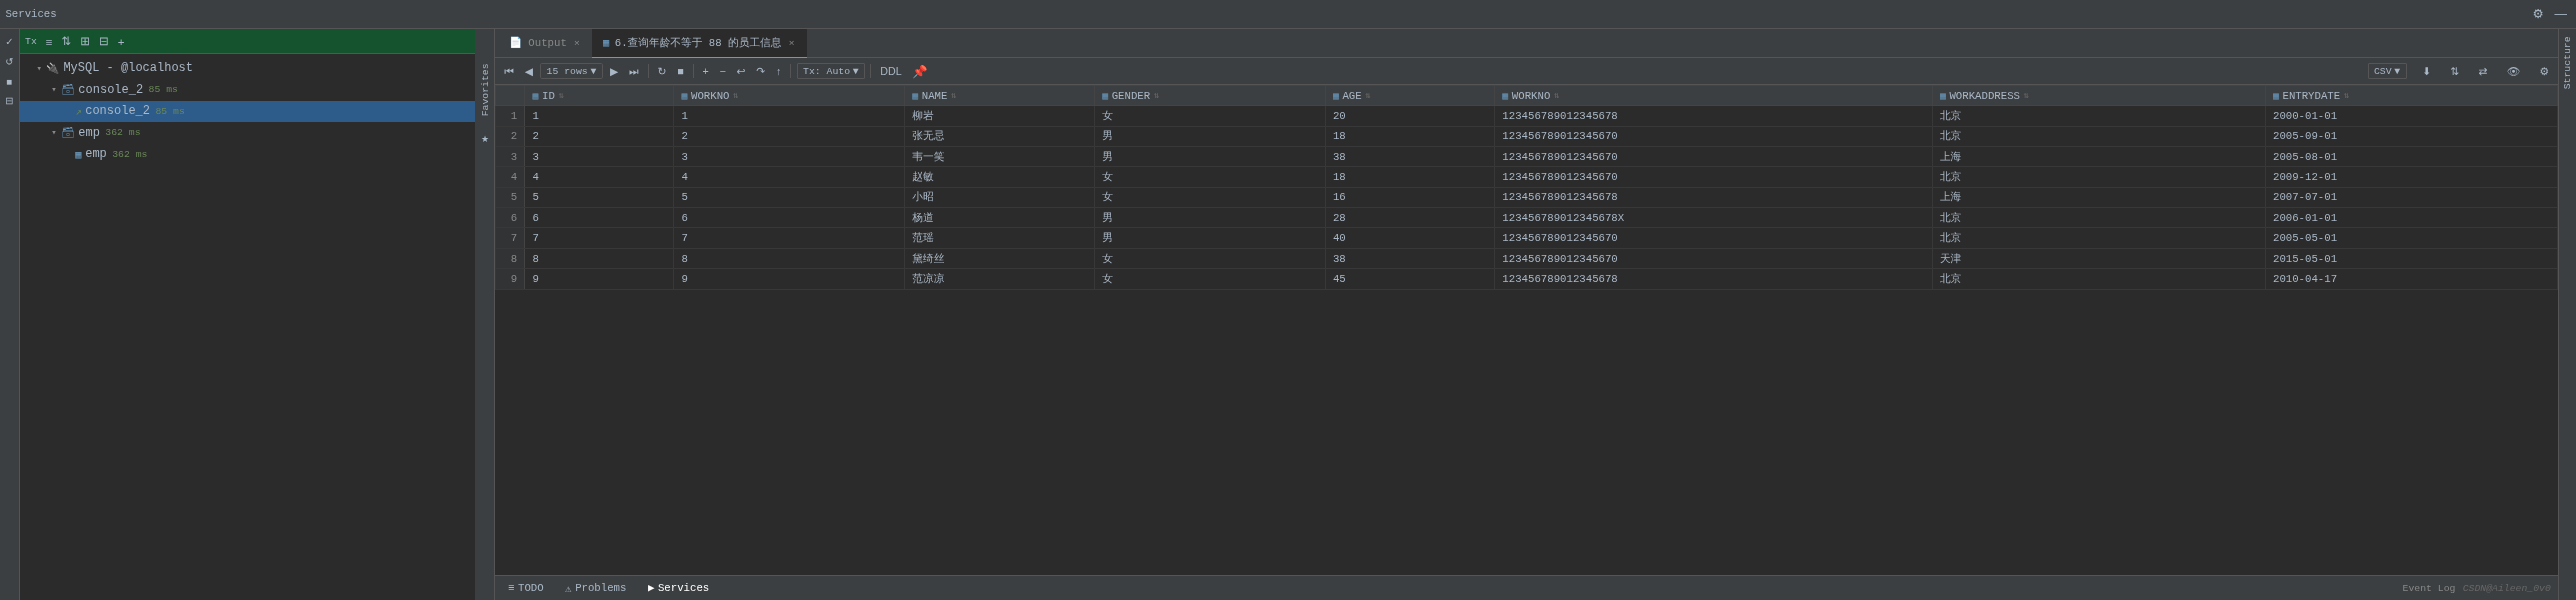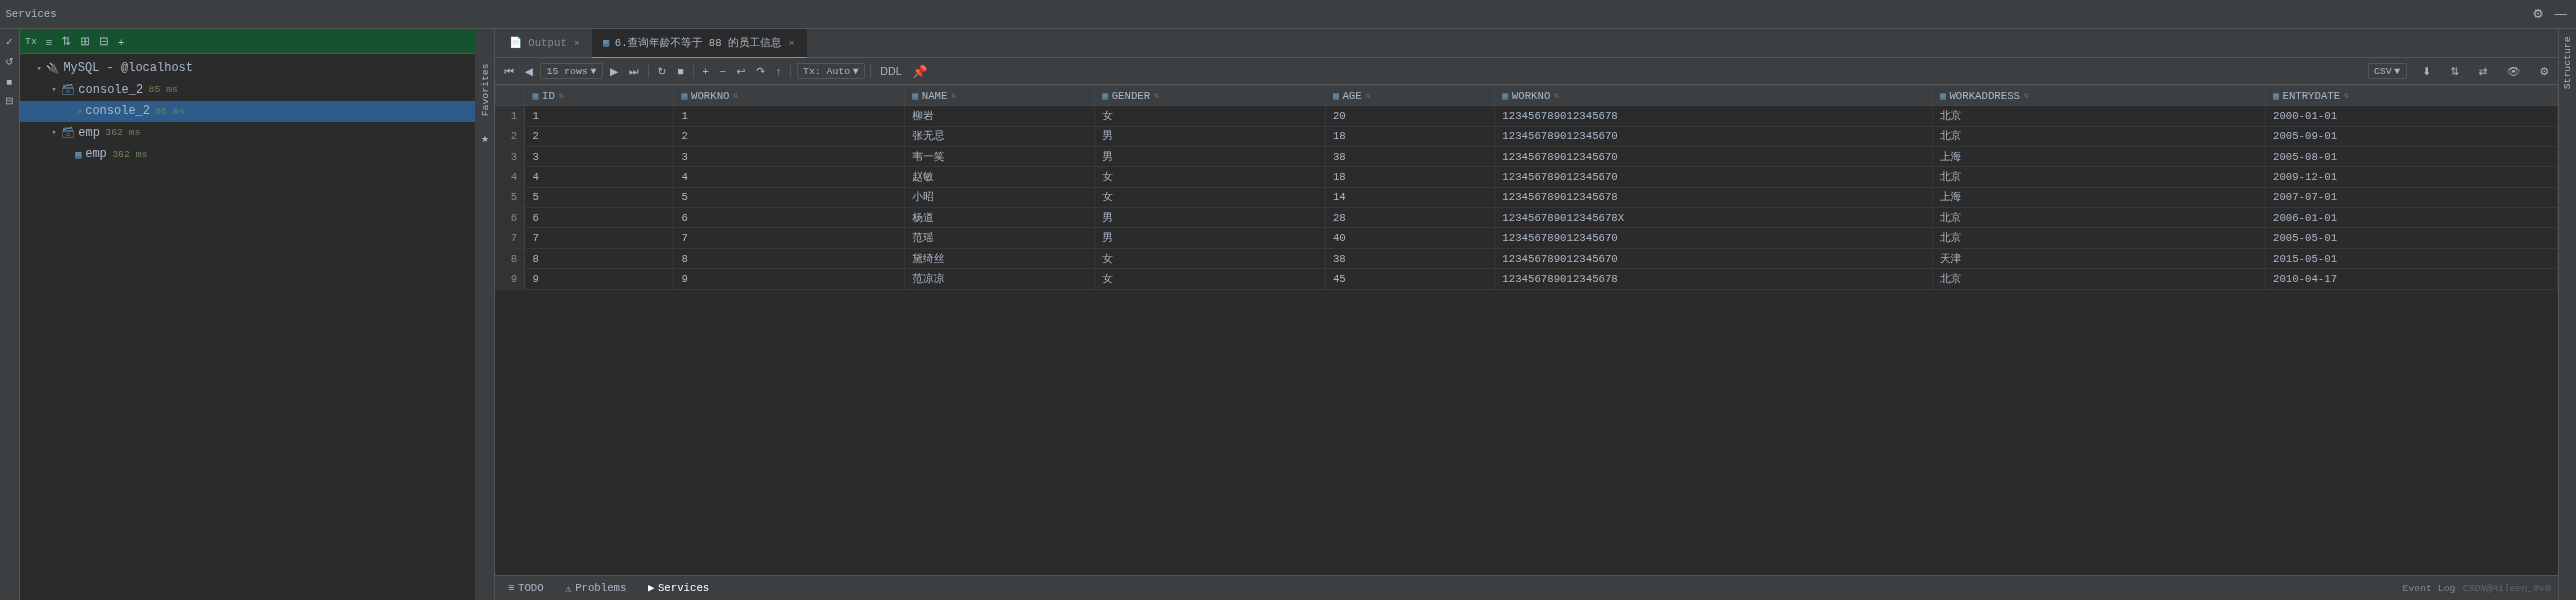--- a/index.html
+++ b/index.html
@@ -621,21 +621,21 @@
     <td>123456789012345670</td>
     <td>北京</td>
     <td>2009-12-01</td>
   </tr>
             <tr>
     <td class="row-num">5</td>
     <td>5</td>
     <td>5</td>
     <td>小昭</td>
     <td>女</td>
-    <td>14</td>
+    <td>16</td>
     <td>123456789012345678</td>
     <td>上海</td>
     <td>2007-07-01</td>
   </tr>
             <tr>
     <td class="row-num">6</td>
     <td>6</td>
     <td>6</td>
     <td>杨道</td>
     <td>男</td>

